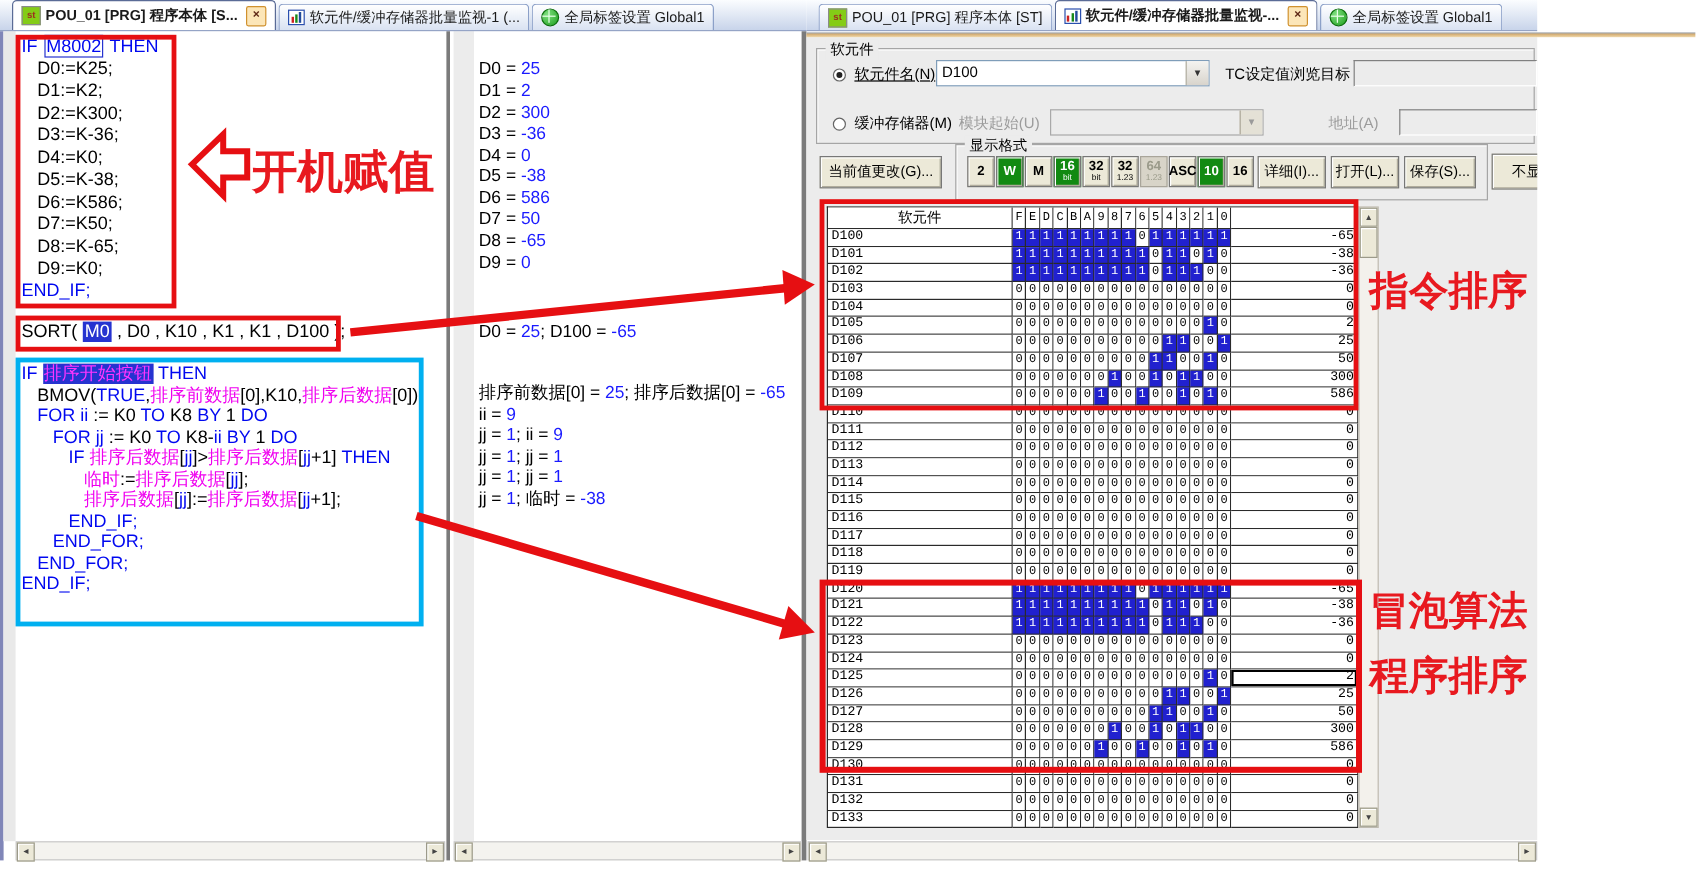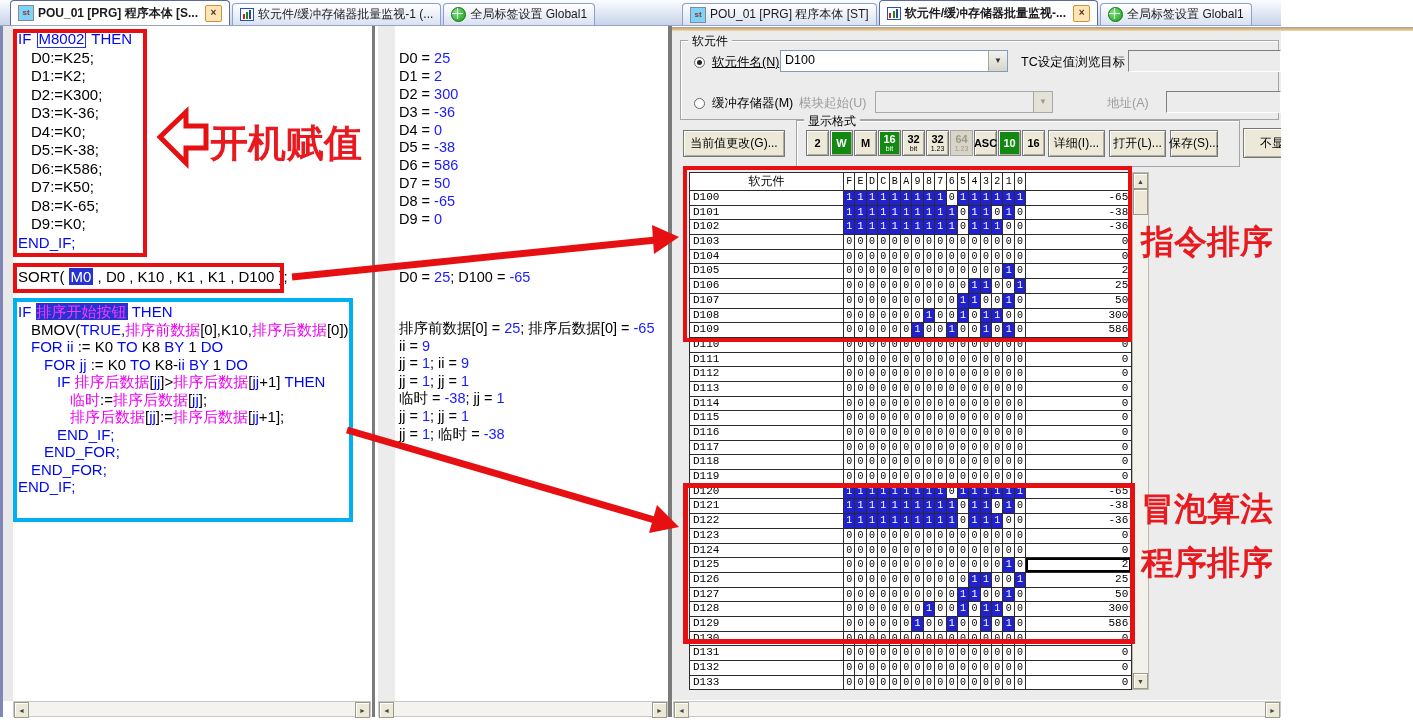--- a/index.html
+++ b/index.html
@@ -9,21 +9,21 @@
     border-bottom:1px solid #95a4c6;display:flex;align-items:flex-end;padding-left:10px;box-sizing:border-box;z-index:2;}
   #tabbar-left{left:0;width:672px;}
   #tabbar-right{left:672px;width:609px;}
   .tab{height:21px;display:flex;align-items:center;gap:4px;padding:0 7px;margin-right:2px;
     border:1px solid #8ca0c8;border-bottom:none;border-radius:4px 4px 0 0;
     background:linear-gradient(#ffffff,#d9e2f2);font-size:12px;color:#1a1a1a;white-space:nowrap;overflow:hidden;}
   .tab.active{background:#ffffff;height:24px;font-weight:bold;border-color:#5a6b96;}
   .tab-close{width:15px;height:15px;border:1px solid #d0912e;background:#fce6b8;color:#5f2816;
     font-size:10px;line-height:13px;text-align:center;border-radius:2px;font-weight:bold;margin-left:3px;}
   .icon{display:inline-block;flex:none;}
-  .icon-st{width:14px;height:14px;background:#7dd3fc;border:1px solid #8a8a8a;color:#9b2f20;
+  .icon-st{width:14px;height:14px;background:#84cc16;border:1px solid #8a8a8a;color:#9b2f20;
     font-size:8px;font-weight:bold;line-height:13px;text-align:center;}
   .icon-mon{width:14px;height:13px;background:#fff;border:1px solid #2a4fae;display:flex;
     align-items:flex-end;justify-content:space-around;padding:1px;box-sizing:border-box;}
   .icon-mon span{width:2px;display:block;}
   .icon-glb{width:13px;height:13px;border-radius:50%;background:radial-gradient(circle at 4px 4px,#7fe07f,#1d9e1d);
     border:1px solid #0d6e0d;position:relative;}
   .icon-glb::after{content:"";position:absolute;left:0;top:5px;width:11px;height:1px;background:#e8ffe8;}
   .icon-glb::before{content:"";position:absolute;left:5px;top:0;width:1px;height:11px;background:#e8ffe8;}
   
   #left-edge{position:absolute;left:0;top:26px;width:3px;height:691px;background:#8086b8;}
@@ -212,21 +212,20 @@
     <div class="watch-line"><span class="w-t">D9 = </span><span class="w-v">0</span></div>
   </div>
 <div id="watch-combined" class="watchblock">
     <div class="watch-line"><span class="w-t">D0 = </span><span class="w-v">25</span><span class="w-t">; D100 = </span><span class="w-v">-65</span></div>
   </div>
 <div id="watch-lower" class="watchblock">
     <div class="watch-line"><span class="w-t">排序前数据[0] = </span><span class="w-v">25</span><span class="w-t">; 排序后数据[0] = </span><span class="w-v">-65</span></div>
     <div class="watch-line"><span class="w-t">ii = </span><span class="w-v">9</span></div>
     <div class="watch-line"><span class="w-t">jj = </span><span class="w-v">1</span><span class="w-t">; ii = </span><span class="w-v">9</span></div>
     <div class="watch-line"><span class="w-t">jj = </span><span class="w-v">1</span><span class="w-t">; jj = </span><span class="w-v">1</span></div>
-    <div class="watch-line"><span class="w-t">临时 = </span><span class="w-v">-38</span><span class="w-t">; jj = </span><span class="w-v">1</span></div>
     <div class="watch-line"><span class="w-t">jj = </span><span class="w-v">1</span><span class="w-t">; jj = </span><span class="w-v">1</span></div>
     <div class="watch-line"><span class="w-t">jj = </span><span class="w-v">1</span><span class="w-t">; 临时 = </span><span class="w-v">-38</span></div>
   </div>
 <div id="divider2"></div>
 
 <div id="mdi-line"></div>
 <div id="monitor-panel">
 
   <div class="groupbox" style="left:8px;top:9px;width:597px;height:78px;"></div>
   <div class="grouplabel" style="left:16px;top:2px;">软元件</div>
@@ -282,21 +281,21 @@
       </div>
       <div class="fmtbtn active">
         <span class="fmt-top">10</span>
       </div>
       <div class="fmtbtn">
         <span class="fmt-top">16</span>
       </div>
     </div>
   <div class="pushbtn" style="left:376px;top:99px;width:57px;height:27px;">详细(I)...</div>
   <div class="pushbtn" style="left:437px;top:99px;width:57px;height:27px;">打开(L)...</div>
-  <div class="pushbtn" style="left:498px;top:99px;width:48px;height:27px;">保存(S)...</div>
+  <div class="pushbtn" style="left:498px;top:99px;width:60px;height:27px;">保存(S)...</div>
   <div class="pushbtn" style="left:571px;top:97px;width:70px;height:30px;">不显示</div>
 
   <div id="mon-table">
       <div class="mon-row hdr">
         <div class="mon-cell hdr-name">软元件</div>
         <div class="mon-cell cell-bit">F</div>
         <div class="mon-cell cell-bit">E</div>
         <div class="mon-cell cell-bit">D</div>
         <div class="mon-cell cell-bit">C</div>
         <div class="mon-cell cell-bit">B</div>

